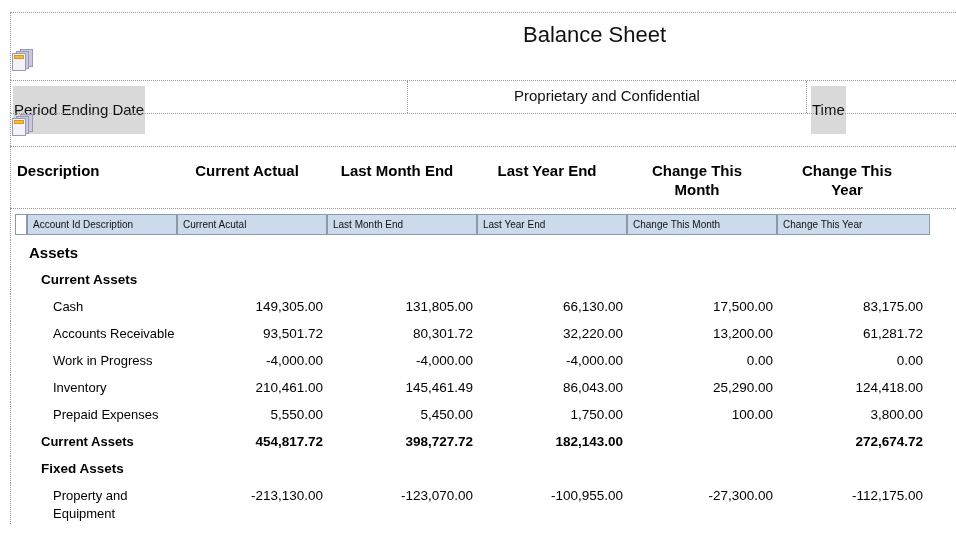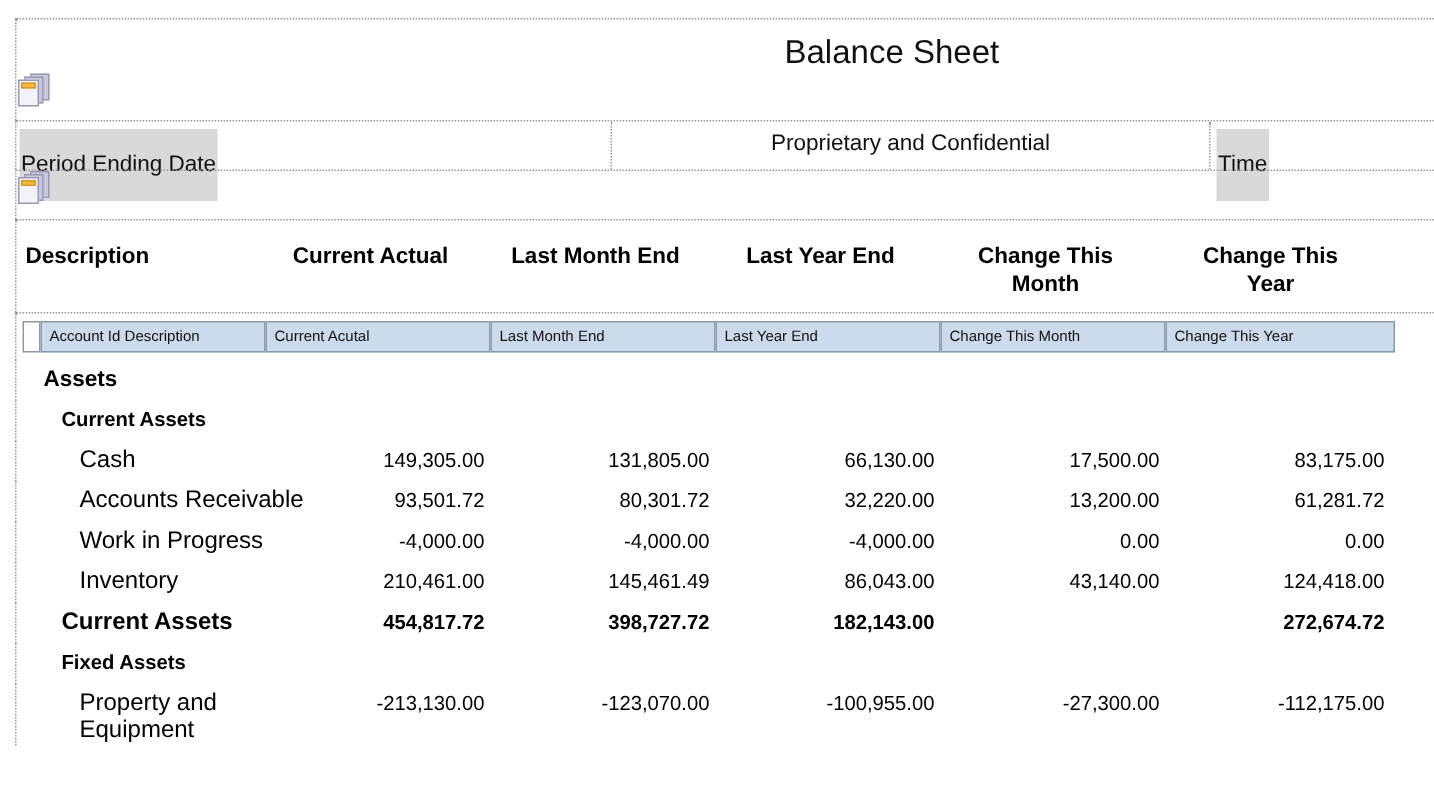--- a/index.html
+++ b/index.html
@@ -180,21 +180,21 @@
   .row {
     position: relative;
     height: 27px;
     border-left: 1px dotted #9a9a9a;
   }
   .row.tall { height: 41px; }
   .row .label {
     position: absolute;
     left: 0;
     top: 4px;
-    font-size: 16px;
+    font-size: 13px;
     line-height: 18px;
     color: #000;
     white-space: pre-line;
   }
   .row .num {
     position: absolute;
     top: 4px;
     font-size: 13.5px;
     line-height: 18px;
     text-align: right;
@@ -300,22 +300,30 @@
         <div class="num c1">-4,000.00</div>
         <div class="num c2">-4,000.00</div>
         <div class="num c3">0.00</div>
         <div class="num c4">0.00</div>
       </div>
       <div class="row lvl2">
         <div class="label">Inventory</div>
         <div class="num c0">210,461.00</div>
         <div class="num c1">145,461.49</div>
         <div class="num c2">86,043.00</div>
-        <div class="num c3">43,140.00</div>
+        <div class="num c3">25,290.00</div>
         <div class="num c4">124,418.00</div>
+      </div>
+      <div class="row lvl2">
+        <div class="label">Prepaid Expenses</div>
+        <div class="num c0">5,550.00</div>
+        <div class="num c1">5,450.00</div>
+        <div class="num c2">1,750.00</div>
+        <div class="num c3">100.00</div>
+        <div class="num c4">3,800.00</div>
       </div>
       <div class="row total">
         <div class="label">Current Assets</div>
         <div class="num c0">454,817.72</div>
         <div class="num c1">398,727.72</div>
         <div class="num c2">182,143.00</div>
         <div class="num c4">272,674.72</div>
       </div>
       <div class="row lvl1">
         <div class="label">Fixed Assets</div>

